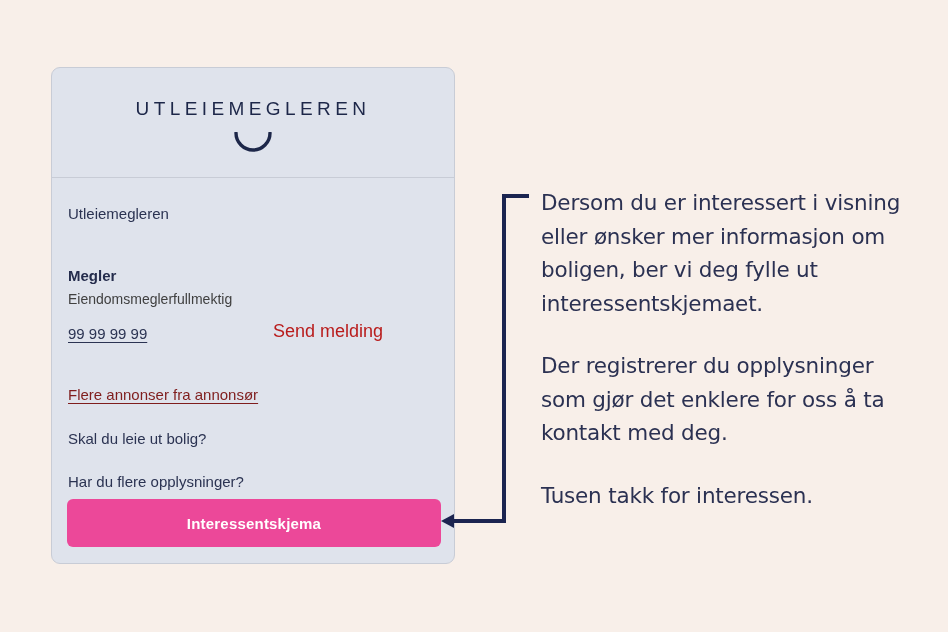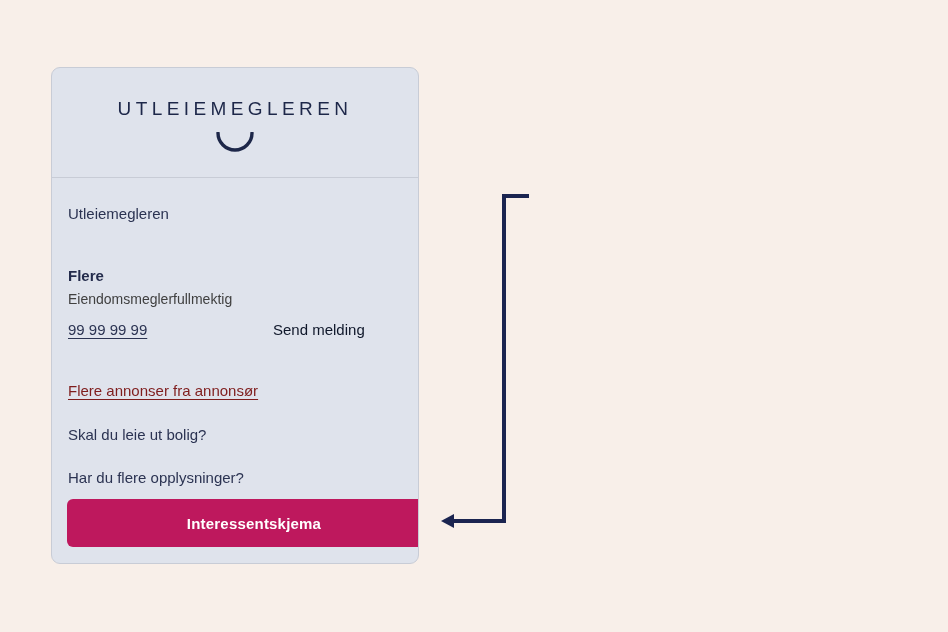--- a/index.html
+++ b/index.html
@@ -22,21 +22,21 @@
     inset: 0;
     width: 948px;
     height: 632px;
   }
 
   
   .agent-card {
     position: absolute;
     left: 51px;
     top: 67px;
-    width: 368px;
+    width: 404px;
     height: 497px;
     background: #dfe3ec;
     border: 1px solid #c8ccd6;
     border-radius: 9px;
     box-sizing: border-box;
     overflow: hidden;
   }
 
   .card-header {
     height: 110px;
@@ -106,22 +106,22 @@
     font-size: 15px;
     color: #2b3352;
     text-decoration: underline;
     text-underline-offset: 3px;
     cursor: pointer;
     width: 205px;
     display: inline-block;
   }
 
   .message-link {
-    font-size: 15px;
-    color: #0f172a;
+    font-size: 18px;
+    color: #b91c1c;
     cursor: pointer;
   }
 
   .links-block {
     margin-top: 44px;
   }
 
   .adv-link {
     font-size: 15px;
     color: #7f1d1d;
@@ -138,21 +138,21 @@
     margin-top: 26px;
     cursor: pointer;
   }
 
   .cta-button {
     position: absolute;
     left: 15px;
     top: 431px;
     width: 374px;
     height: 48px;
-    background: #be185d;
+    background: #ec4899;
     color: #ffffff;
     border: none;
     border-radius: 6px;
     font-family: "Liberation Sans", sans-serif;
     font-size: 15px;
     font-weight: bold;
     letter-spacing: 0.2px;
     cursor: pointer;
   }
 
@@ -197,21 +197,21 @@
       <svg class="brand-smile" viewBox="0 0 38 20">
         <path d="M2 1 A17 17 0 0 0 36 1" fill="none" stroke="#1d2749" stroke-width="3.4" stroke-linecap="round"></path>
       </svg>
     </div>
 
     <div class="card-body">
 
       <div class="agency-name">Utleiemegleren</div>
 
       <div class="role-block">
-        <div class="role-title">Flere</div>
+        <div class="role-title">Megler</div>
         <div class="role-sub">Eiendomsmeglerfullmektig</div>
       </div>
 
       <div class="contact-row">
         <span class="phone-link">99 99 99 99</span>
         <span class="message-link">Send melding</span>
       </div>
 
       <div class="links-block">
         <span class="adv-link">Flere annonser fra annonsør</span>
@@ -223,14 +223,19 @@
 
     <button class="cta-button">Interessentskjema</button>
   </div>
 
   <svg class="annotation-leader" viewBox="0 0 110 350">
 
     <path d="M99 11 L74 11 L74 336 L22 336" fill="none" stroke="#1b2450" stroke-width="4"></path>
     <polygon points="11,336 24,329 24,343" fill="#1b2450"></polygon>
   </svg>
 
+  <div class="annotation-text">
+    <p>Dersom du er interessert i visning eller ønsker mer informasjon om boligen, ber vi deg fylle ut interessentskjemaet.</p>
+    <p>Der registrerer du opplysninger som gjør det enklere for oss å ta kontakt med deg.</p>
+    <p>Tusen takk for interessen.</p>
+  </div>
 
 </div>
 
 </body></html>

